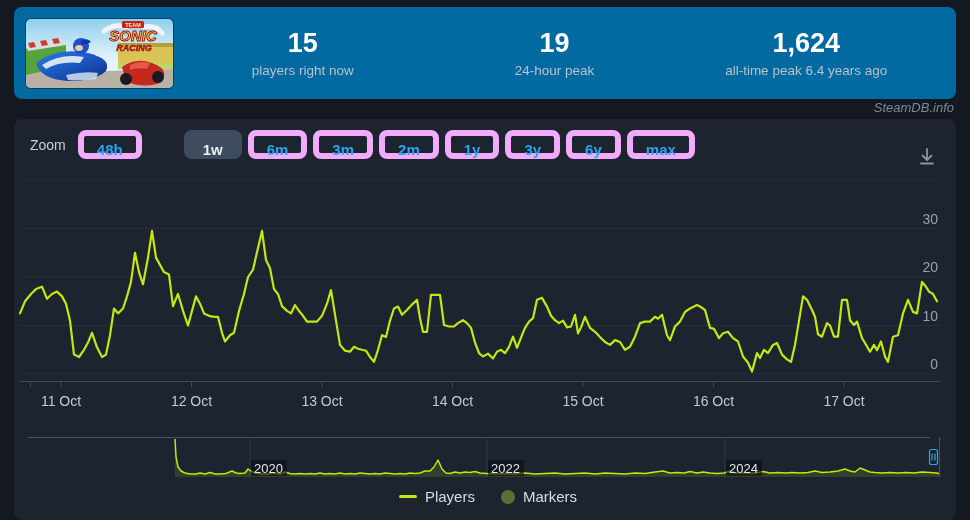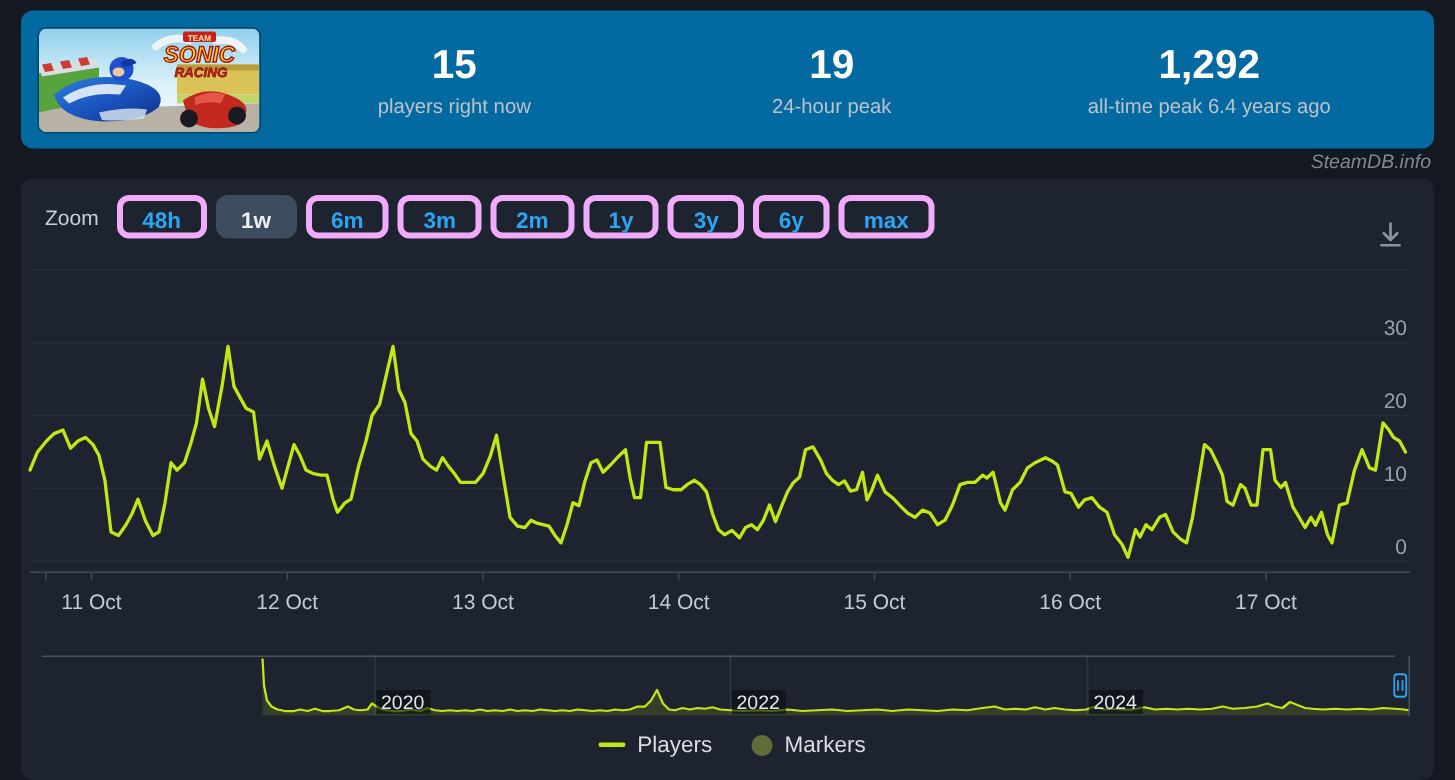--- a/index.html
+++ b/index.html
@@ -14,25 +14,25 @@
   #chart-panel{left:14px;top:119px;width:942px;height:401px;background:#1d242f;}
   #capsule{width:147px;height:69px;margin-left:12px;border-radius:5px;overflow:hidden;flex:0 0 auto;box-shadow:0 0 0 1px rgba(0,0,0,.35);}
   #stats-row{flex:1;display:flex;padding:0 30px 0 10px;gap:12px;}
   .stat{flex:1;text-align:center;}
   .stat .value{color:#ffffff;font-size:27px;font-weight:700;line-height:1.15;}
   .stat .label{color:#bac2ca;font-size:13.5px;margin-top:3px;}
   #watermark{position:absolute;top:100px;right:16px;color:#7f8893;font-size:13px;font-style:italic;}
   #zoom-row{position:absolute;left:30px;top:130px;display:flex;align-items:center;gap:6px;z-index:5;}
   #zoom-label{color:#c9cfd6;font-size:14px;margin-right:6px;}
   .range-btn{
-    height:29px;padding:0 13px;border-radius:8px;border:4px solid #f0abfc;
+    height:29px;padding:0 13px;border-radius:8px;border:6px solid #f0abfc;
     background:transparent;color:#2aa5f4;font-size:15px;font-weight:700;
     font-family:"Liberation Sans", sans-serif;cursor:pointer;line-height:27px;
   }
-  .range-btn.selected{background:#3e4c5f;border-color:#3e4c5f;color:#eceff2;}
+  .range-btn.selected{background:#3e4c5f;border-color:#3e4c5f;color:#eceff2;margin-left:36px;}
   #download-btn{position:absolute;left:913px;top:145px;width:28px;height:26px;background:none;border:none;cursor:pointer;padding:0;z-index:5;}
   #chart-svg{position:absolute;left:0;top:0;z-index:2;}
   #legend-row{position:absolute;left:14px;top:488px;width:948px;display:flex;justify-content:center;align-items:center;gap:26px;z-index:5;}
   .legend-item{display:flex;align-items:center;gap:8px;cursor:pointer;}
   .legend-item .text{color:#d8dde2;font-size:15px;}
   #players-swatch{width:18px;height:3px;border-radius:2px;background:#c2e711;}
   #markers-swatch{width:14px;height:14px;border-radius:50%;background:#5f6e38;}
 </style>
 </head>
 <body>
@@ -80,21 +80,21 @@
   <div id="stats-row">
     <div class="stat">
       <div class="value">15</div>
       <div class="label">players right now</div>
     </div>
     <div class="stat">
       <div class="value">19</div>
       <div class="label">24-hour peak</div>
     </div>
     <div class="stat">
-      <div class="value">1,292</div>
+      <div class="value">1,624</div>
       <div class="label">all-time peak 6.4 years ago</div>
     </div>
   </div>
 </div>
 
 <div id="watermark">SteamDB.info</div>
 
 <div class="panel" id="chart-panel"></div>
 
 <div id="zoom-row">

